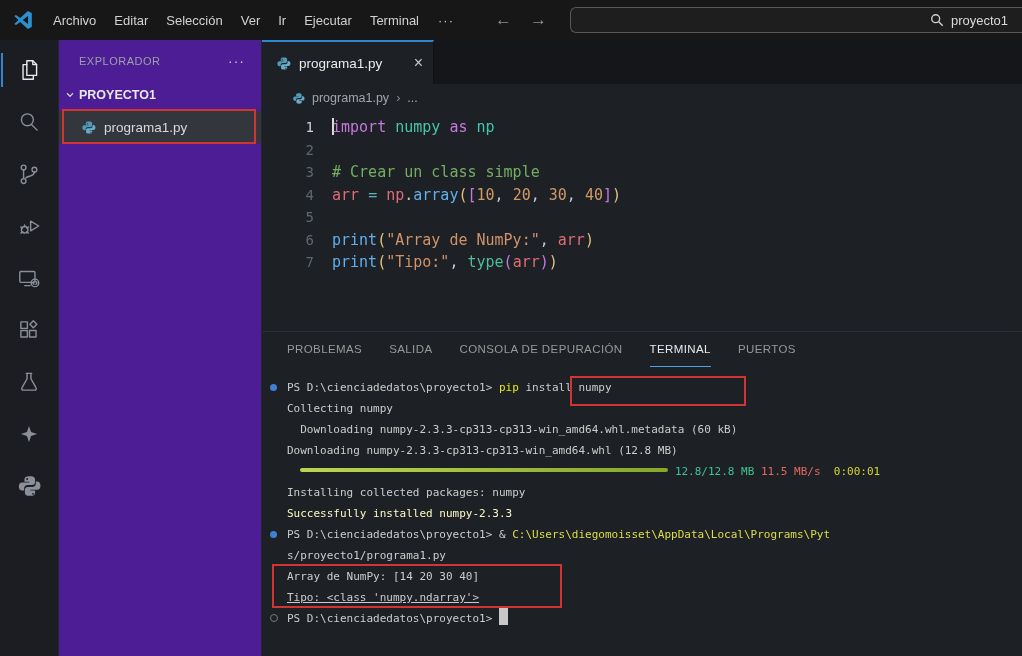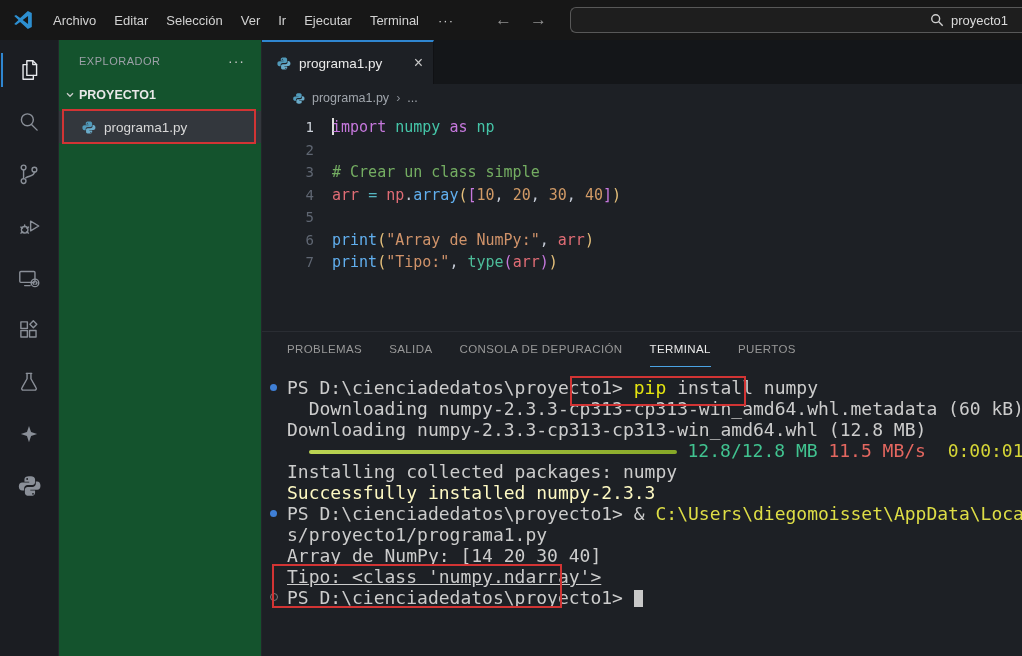--- a/index.html
+++ b/index.html
@@ -27,21 +27,21 @@
   
   .activitybar{width:58px;background:#1b1d22;border-right:1px solid #24262b;display:flex;flex-direction:column;
                align-items:center;padding-top:4px;flex-shrink:0;}
   .ab-item{width:57px;height:52px;display:flex;align-items:center;justify-content:center;position:relative;}
   .ab-item svg{width:26px;height:26px;stroke:#8a8f98;fill:none;stroke-width:1.3;stroke-linecap:round;stroke-linejoin:round;}
   .ab-item.active svg{stroke:#e6e8ec;}
   .ab-item.active::before{content:"";position:absolute;left:0;top:9px;width:2px;height:34px;background:#2f86d1;}
   .ab-item svg .fil{fill:#8a8f98;stroke:none;}
 
   
-  .sidebar{width:202px;background:#14532d;border-right:1px solid #24262b;position:relative;flex-shrink:0;}
+  .sidebar{width:202px;background:#4c1d95;border-right:1px solid #24262b;position:relative;flex-shrink:0;}
   .sb-header{display:flex;justify-content:space-between;align-items:center;padding:13px 16px 8px 20px;}
   .sb-title{font-size:11px;letter-spacing:.5px;color:#9da1a8;}
   .sb-actions{font-size:14px;color:#c6c6c6;letter-spacing:1px;}
   .sb-section{display:flex;align-items:center;gap:3px;margin-top:8px;height:20px;padding-left:5px;
               font-size:12.5px;font-weight:bold;color:#e8e8e8;}
   .sb-section svg{width:12px;height:12px;stroke:#cccccc;fill:none;stroke-width:1.5;}
   .sb-file{display:flex;align-items:center;gap:8px;height:32px;margin-top:6px;background:#33373d;
            padding-left:22px;font-size:13.5px;color:#d8d8d8;}
   .pyicon{width:15px;height:15px;flex-shrink:0;}
 
@@ -62,21 +62,21 @@
   .gutter.active{color:#cdd2da;}
   .code-text{white-space:pre;margin-left:18px;}
   .caret{display:inline-block;width:1.5px;height:17px;background:#dcdcdc;vertical-align:-3px;margin-right:-1.5px;}
 
   
   .panel{flex:1;border-top:1px solid #2a2d33;display:flex;flex-direction:column;min-height:0;}
   .paneltabs{height:35px;display:flex;gap:27px;padding-left:25px;align-items:stretch;flex-shrink:0;}
   .paneltab{display:flex;align-items:center;font-size:11.5px;letter-spacing:.4px;color:#989898;
             border-bottom:1px solid transparent;box-sizing:border-box;}
   .paneltab.active{color:#e9e9e9;border-bottom-color:#4ba3e3;}
-  .terminal{position:relative;flex:1;font-family:"DejaVu Sans Mono","Liberation Mono",monospace;font-size:18px;
+  .terminal{position:relative;flex:1;font-family:"DejaVu Sans Mono","Liberation Mono",monospace;font-size:11px;
             padding:10px 0 0 25px;overflow:hidden;color:#cccccc;}
   .tline{height:21px;line-height:21px;white-space:pre;position:relative;}
   .tdot{position:absolute;left:-17px;top:7px;width:7px;height:7px;border-radius:50%;background:#3f7fd6;}
   .tdot.open{background:transparent;border:1.5px solid #7a7a7a;width:6px;height:6px;top:6px;}
   .pbar{display:inline-block;width:368px;height:4px;border-radius:2px;
         background:linear-gradient(90deg,#bcd553,#86a727);vertical-align:3px;}
   .tcursor{display:inline-block;width:9px;height:17px;background:#c8c8c8;vertical-align:-3px;}
 
   .annot{position:absolute;border:2px solid #d23434;pointer-events:none;box-sizing:border-box;}
 </style>
@@ -260,20 +260,21 @@
         <div class="paneltabs">
             <span class="paneltab">PROBLEMAS</span>
             <span class="paneltab">SALIDA</span>
             <span class="paneltab">CONSOLA DE DEPURACIÓN</span>
             <span class="paneltab active">TERMINAL</span>
             <span class="paneltab">PUERTOS</span>
           </div>
         <div class="terminal">
           <div>
               <div class="tline"><span class="tdot"></span><span style="color: rgb(204, 204, 204);">PS D:\cienciadedatos\proyecto1&gt; </span><span style="color: rgb(229, 229, 16);">pip</span><span style="color: rgb(204, 204, 204);"> install numpy</span></div>
+              <div class="tline"><span style="color: rgb(204, 204, 204);">Collecting numpy</span></div>
               <div class="tline"><span style="color: rgb(204, 204, 204);">  Downloading numpy-2.3.3-cp313-cp313-win_amd64.whl.metadata (60 kB)</span></div>
               <div class="tline"><span style="color: rgb(204, 204, 204);">Downloading numpy-2.3.3-cp313-cp313-win_amd64.whl (12.8 MB)</span></div>
               <div class="tline"><span style="color: rgb(204, 204, 204);">  </span><span class="pbar"></span><span style="color: rgb(204, 204, 204);"> </span><span style="color: rgb(65, 195, 144);">12.8/12.8 MB</span><span style="color: rgb(204, 204, 204);"> </span><span style="color: rgb(228, 103, 96);">11.5 MB/s</span><span style="color: rgb(204, 204, 204);">  </span><span style="color: rgb(214, 214, 54);">0:00:01</span></div>
               <div class="tline"><span style="color: rgb(204, 204, 204);">Installing collected packages: numpy</span></div>
               <div class="tline"><span style="color: #fef9c3;">Successfully installed numpy-2.3.3</span></div>
               <div class="tline"><span class="tdot"></span><span style="color: rgb(204, 204, 204);">PS D:\cienciadedatos\proyecto1&gt; </span><span style="color: rgb(204, 204, 204);">&amp; </span><span style="color: rgb(222, 222, 70);">C:\Users\diegomoisset\AppData\Local\Programs\Pyt</span></div>
               <div class="tline"><span style="color: rgb(204, 204, 204);">s/proyecto1/programa1.py</span></div>
               <div class="tline"><span style="color: rgb(204, 204, 204);">Array de NumPy: [14 20 30 40]</span></div>
               <div class="tline"><span style="color: rgb(204, 204, 204); text-decoration: underline;">Tipo: &lt;class 'numpy.ndarray'&gt;</span></div>
               <div class="tline"><span class="tdot open"></span><span style="color: rgb(204, 204, 204);">PS D:\cienciadedatos\proyecto1&gt; </span><span class="tcursor"></span></div>

